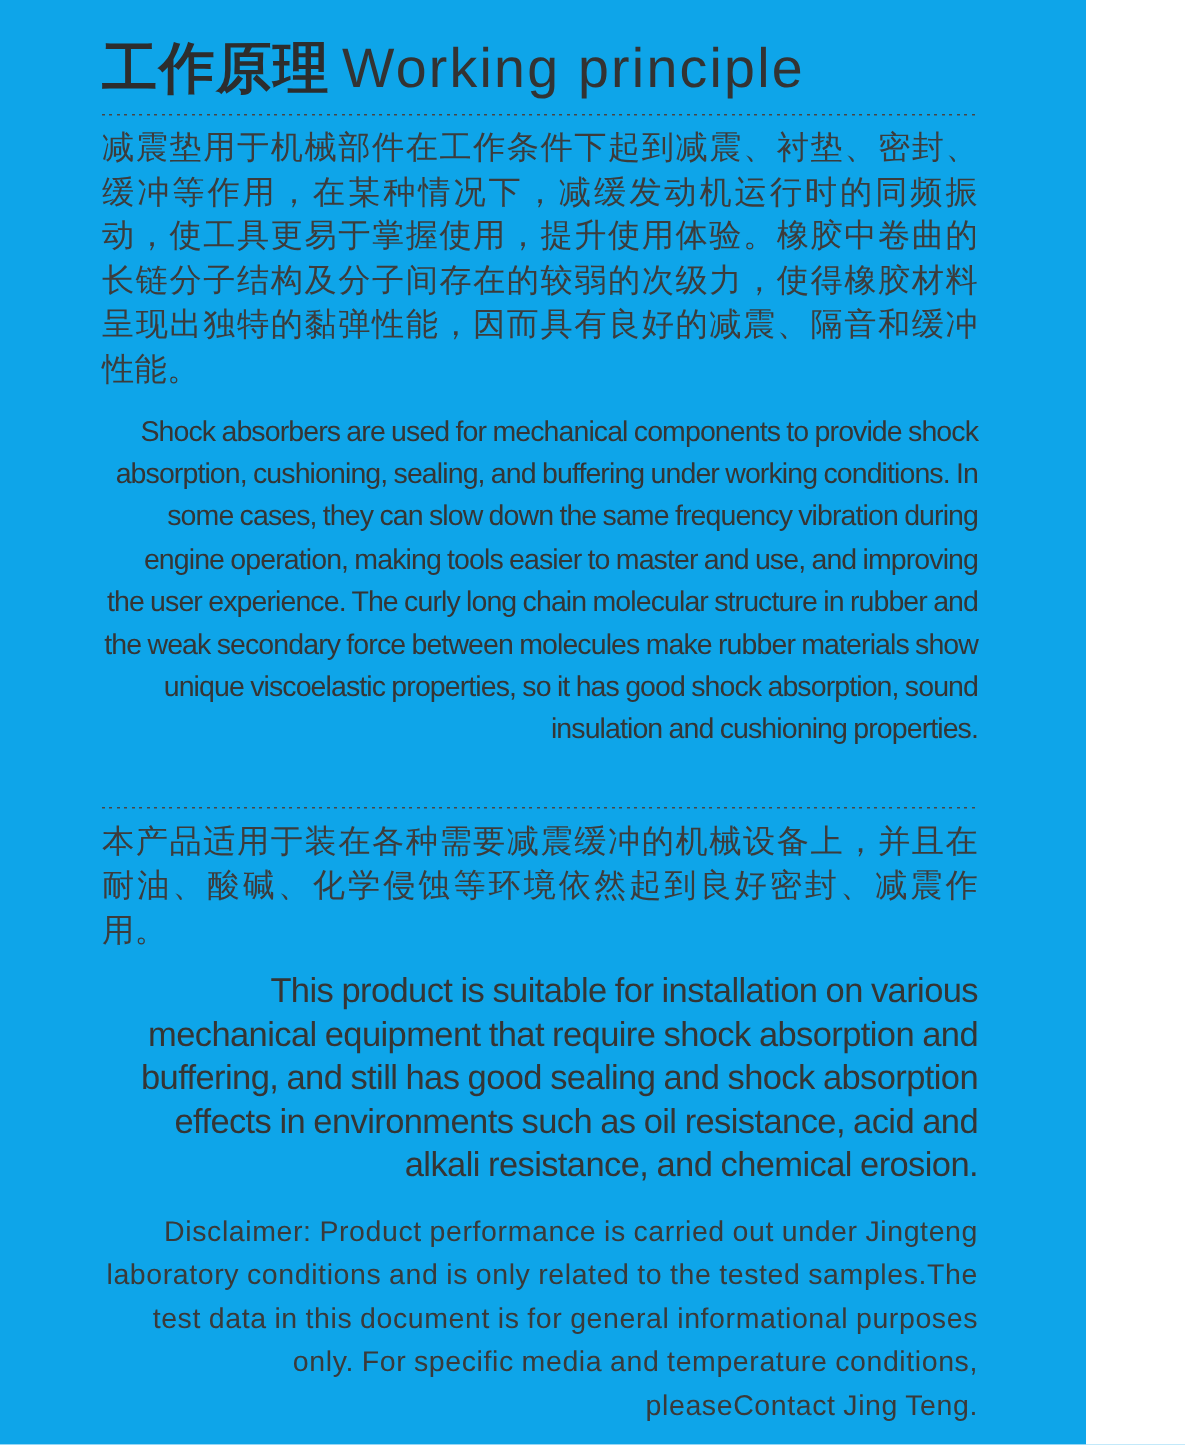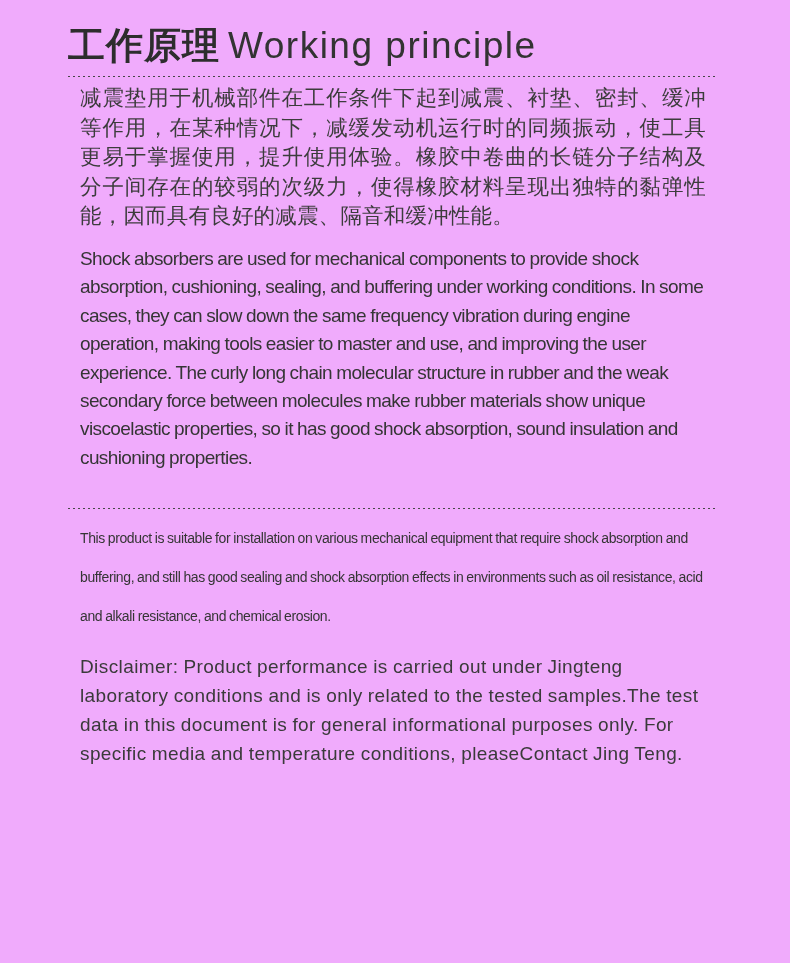--- a/index.html
+++ b/index.html
@@ -8,24 +8,24 @@
     background: #ffffff;
   }
   body {
     width: 790px;
     height: 963px;
     overflow: hidden;
     font-family: "Liberation Sans", "DejaVu Sans", sans-serif;
   }
   main.page {
     box-sizing: border-box;
-    width: 790px;
+    width: 724px;
     height: 963px;
     padding: 26px 72px 0 68px;
-    background: #f0abfc;
+    background: #0ea5e9;
   }
   h1.sec-title {
     margin: 0;
     font-size: 37px;
     line-height: 40px;
     color: #2d2d2d;
     white-space: nowrap;
   }
   .t-zh {
     font-weight: 700;
@@ -35,53 +35,54 @@
     font-weight: 400;
     margin-left: 8px;
     letter-spacing: 1.5px;
     color: #333333;
   }
   .divider {
     height: 1px;
     margin-top: 10px;
     background: repeating-linear-gradient(to right, #474747 0 2px, transparent 2px 5px);
   }
-  p { margin: 12px; }
+  p { margin: 0; }
   .p-zh {
     margin-top: 7px;
     font-size: 21.5px;
     line-height: 29.6px;
     color: #3c3c3c;
     text-align: justify;
     letter-spacing: 0.2px;
   }
   .p-en {
     margin-top: 13px;
     font-size: 19px;
     line-height: 28.4px;
     color: #353535;
     letter-spacing: -0.6px;
     word-spacing: -0.5px;
+    text-align: right;
   }
   .sec-instructions {
     margin-top: 36px;
   }
   .p-zh-body2 {
     margin-top: 8px;
   }
   .p-zh-disclaimer {
     margin-top: 22px;
     font-size: 21px;
     line-height: 30px;
   }
   .p-en-body2 {
     margin-top: 10px;
     letter-spacing: -0.4px;
-    font-size: 14px;
-    line-height: 39px;
+    font-size: 23px;
+    line-height: 29px;
   }
   .p-en-disclaimer {
     margin-top: 16px;
     font-size: 19px;
     line-height: 29px;
     letter-spacing: 0.4px;
     color: #3a3a3a;
   }
 </style>
 </head>
@@ -93,17 +94,18 @@
     <h1 class="sec-title">
       <span class="t-zh">工作原理</span><span class="t-en">Working principle</span>
     </h1>
     <div class="divider"></div>
     <p class="p-zh">减震垫用于机械部件在工作条件下起到减震、衬垫、密封、缓冲等作用，在某种情况下，减缓发动机运行时的同频振动，使工具更易于掌握使用，提升使用体验。橡胶中卷曲的长链分子结构及分子间存在的较弱的次级力，使得橡胶材料呈现出独特的黏弹性能，因而具有良好的减震、隔音和缓冲性能。</p>
     <p class="p-en">Shock absorbers are used for mechanical components to provide shock absorption, cushioning, sealing, and buffering under working conditions. In some cases, they can slow down the same frequency vibration during engine operation, making tools easier to master and use, and improving the user experience. The curly long chain molecular structure in rubber and the weak secondary force between molecules make rubber materials show unique viscoelastic properties, so it has good shock absorption, sound insulation and cushioning properties.</p>
   </section>
 
   <section class="sec sec-instructions">
     <div class="divider"></div>
+    <p class="p-zh p-zh-body2">本产品适用于装在各种需要减震缓冲的机械设备上，并且在耐油、酸碱、化学侵蚀等环境依然起到良好密封、减震作用。</p>
     <p class="p-en p-en-body2">This product is suitable for installation on various mechanical equipment that require shock absorption and buffering, and still has good sealing and shock absorption effects in environments such as oil resistance, acid and alkali resistance, and chemical erosion.</p>
     <p class="p-en p-en-disclaimer">Disclaimer: Product performance is carried out under Jingteng laboratory conditions and is only related to the tested samples.The test data in this document is for general informational purposes only. For specific media and temperature conditions, pleaseContact Jing Teng.</p>
   </section>
 
 </main>
 
 </body></html>

